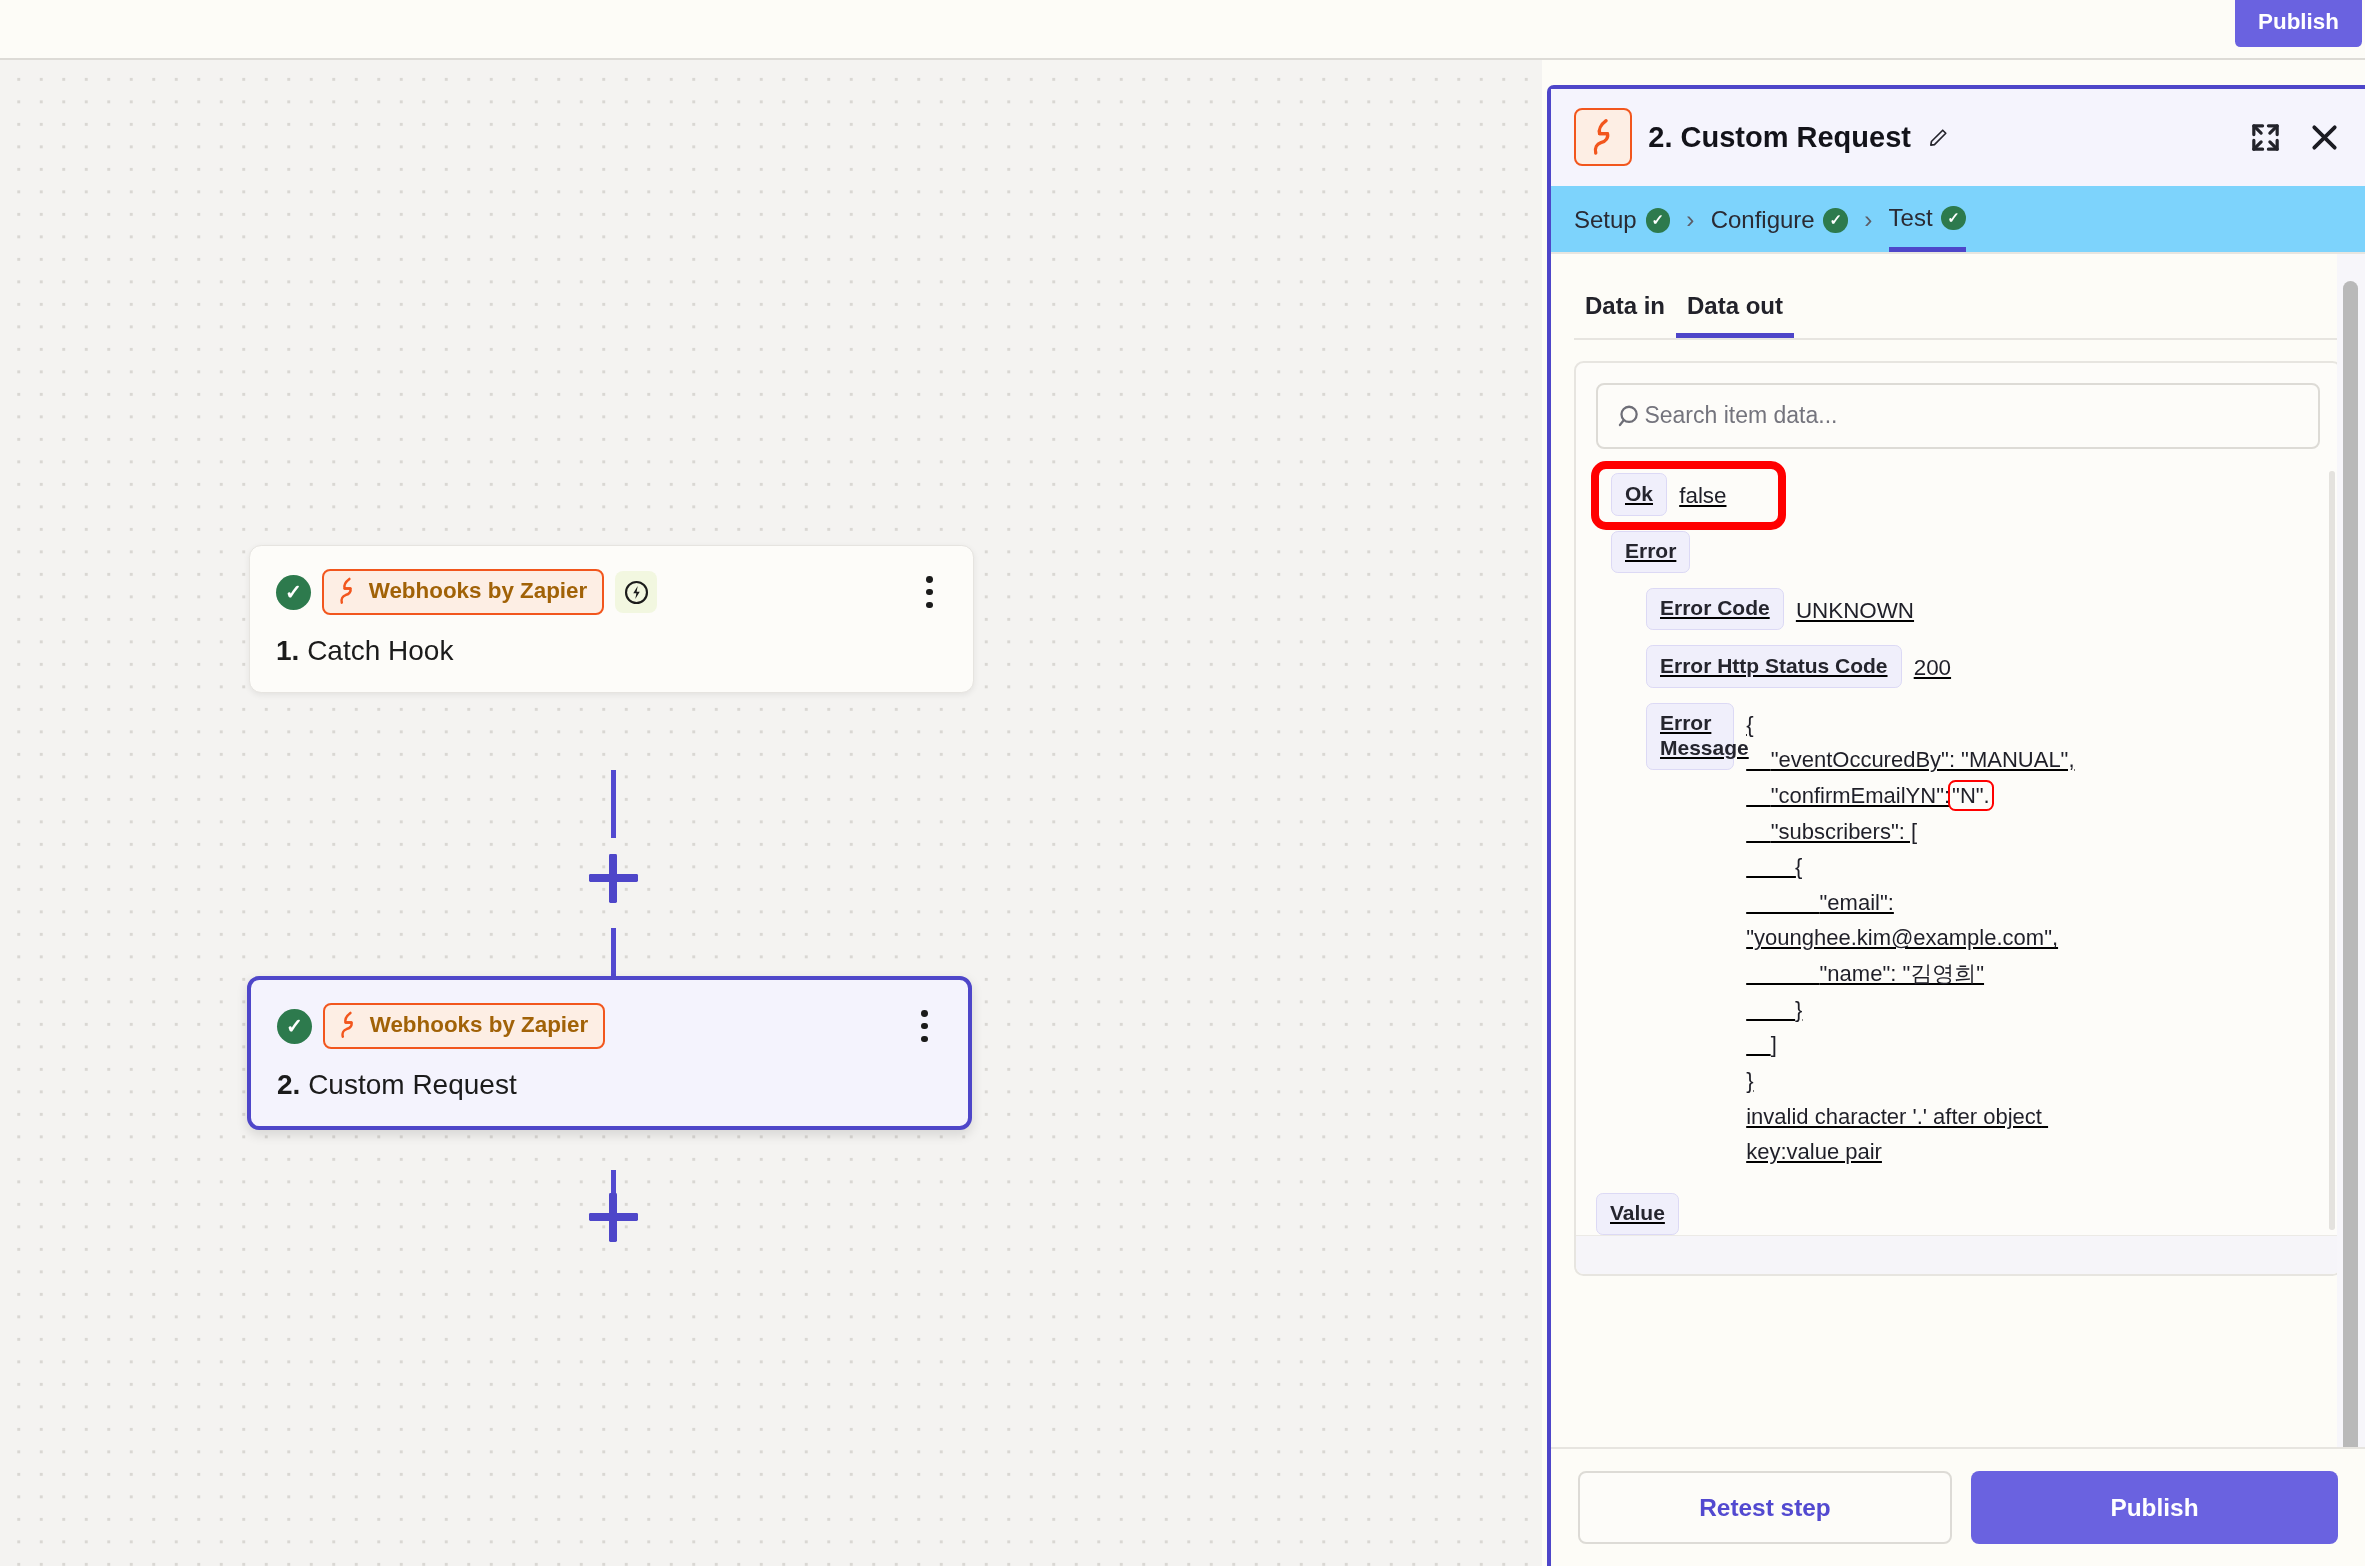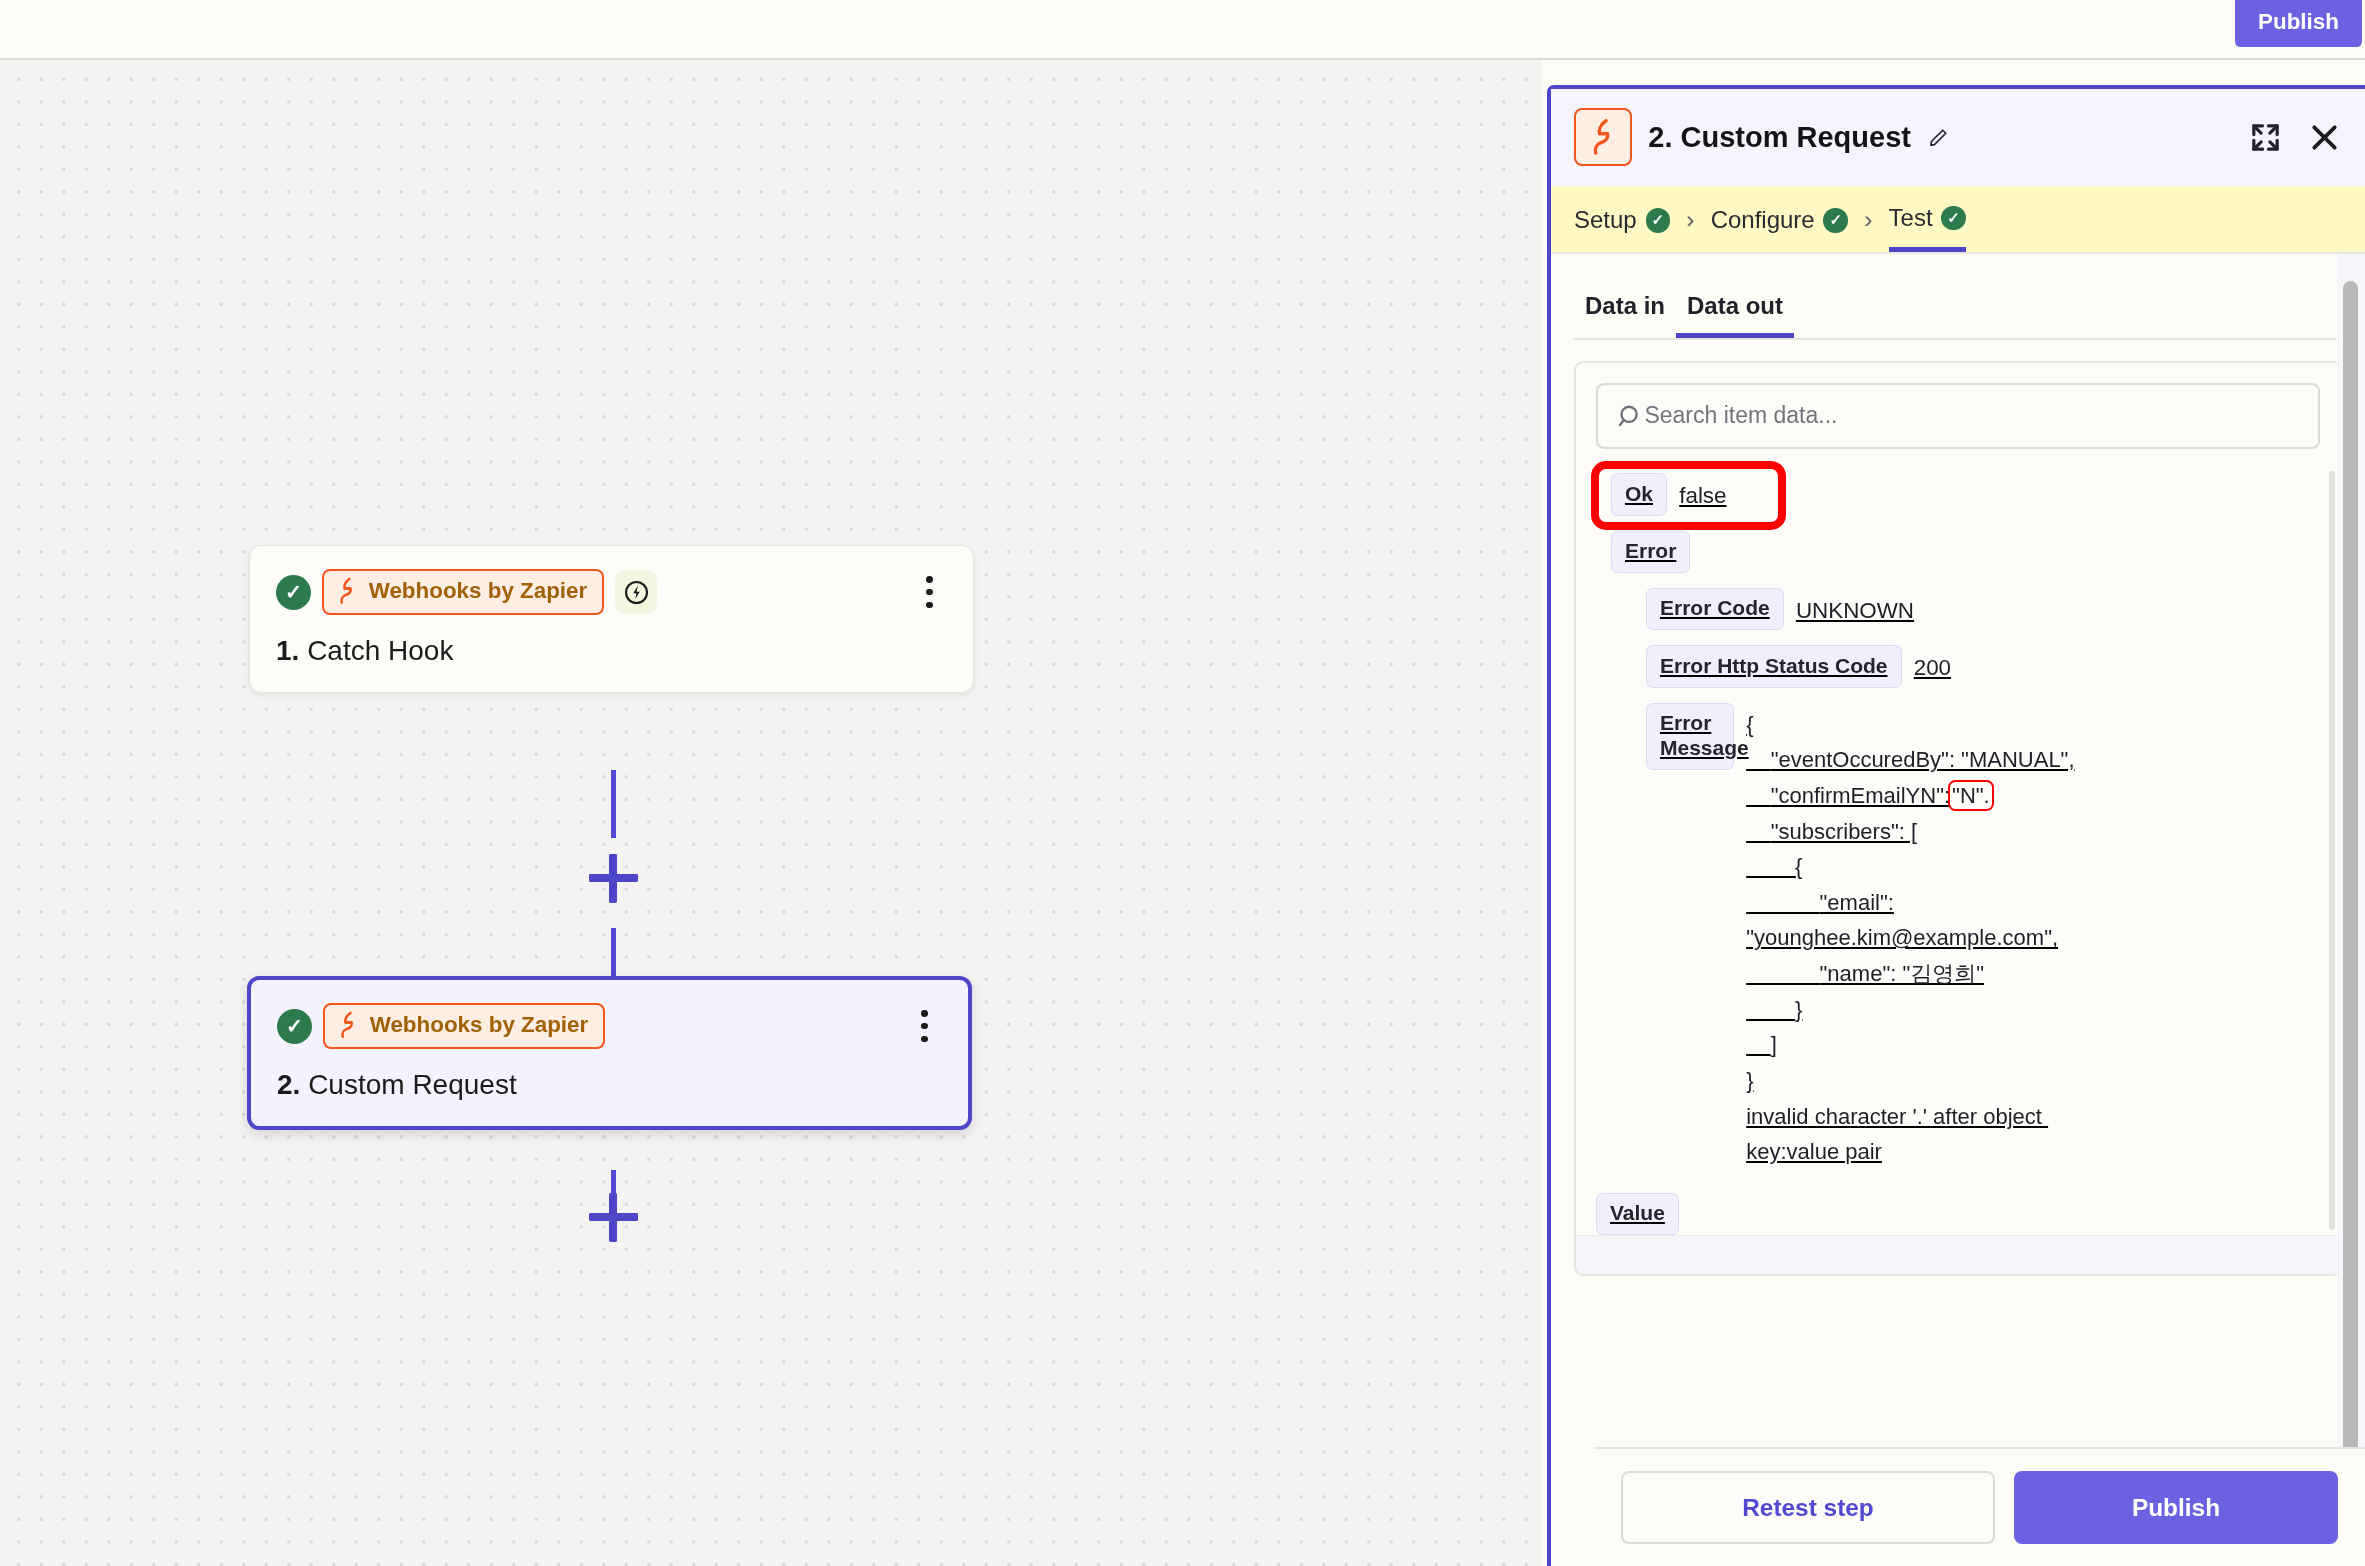--- a/index.html
+++ b/index.html
@@ -110,21 +110,21 @@
     display: flex; align-items: center; justify-content: center; flex: 0 0 auto;
   }
   #panel-title { font-size: 29px; font-weight: bold; color: #13131a; white-space: nowrap; }
   .pencil-icon { width: 23px; height: 23px; flex: 0 0 auto; }
   .header-actions { margin-left: auto; display: flex; align-items: center; gap: 24.4px; }
   .hdr-btn { width: 35px; height: 35px; cursor: pointer; display: block; }
 
   #breadcrumb {
     display: flex; align-items: center; gap: 16.3px;
     padding: 17.6px 23px 0 23px;
-    background: #fef9c3;
+    background: #7dd3fc;
     border-bottom: 2px solid #e7e5e0;
   }
   .crumb {
     display: flex; align-items: center; gap: 8.8px;
     font-size: 24px; color: #2a2a33; padding-bottom: 15px;
     cursor: pointer; position: relative;
   }
   .crumb.active { border-bottom: 5.4px solid #4e46c9; font-weight: normal; }
   .crumb .cdot {
     width: 24.4px; height: 24.4px; border-radius: 50%; background: #2d7a4d; color: #fff;
@@ -217,21 +217,21 @@
     background: #b9b9b9; border-radius: 7.5px;
   }
   #panel-scroll-track {
     position: absolute; right: 0; top: 0; width: 28.5px; height: 100%;
     background: #f7f6fa;
   }
 
   #panel-footer {
     border-top: 2px solid #e7e5e0;
     padding: 22px 27px 23px 27px;
-    display: flex; gap: 19px; background: #fdfcf7; margin-left: 43px;
+    display: flex; gap: 19px; background: #fdfcf7;
   }
   #retest-btn {
     flex: 0 0 auto; width: 374px; height: 73px;
     background: #fdfcf9; border: 2px solid #dddbd6; border-radius: 8.1px;
     color: #5249d0; font-size: 24.4px; font-weight: bold;
     font-family: "Liberation Sans", sans-serif; cursor: pointer;
   }
   #panel-publish-btn {
     flex: 1; height: 73px;
     background: #6a62e0; border: none; border-radius: 8.1px;

